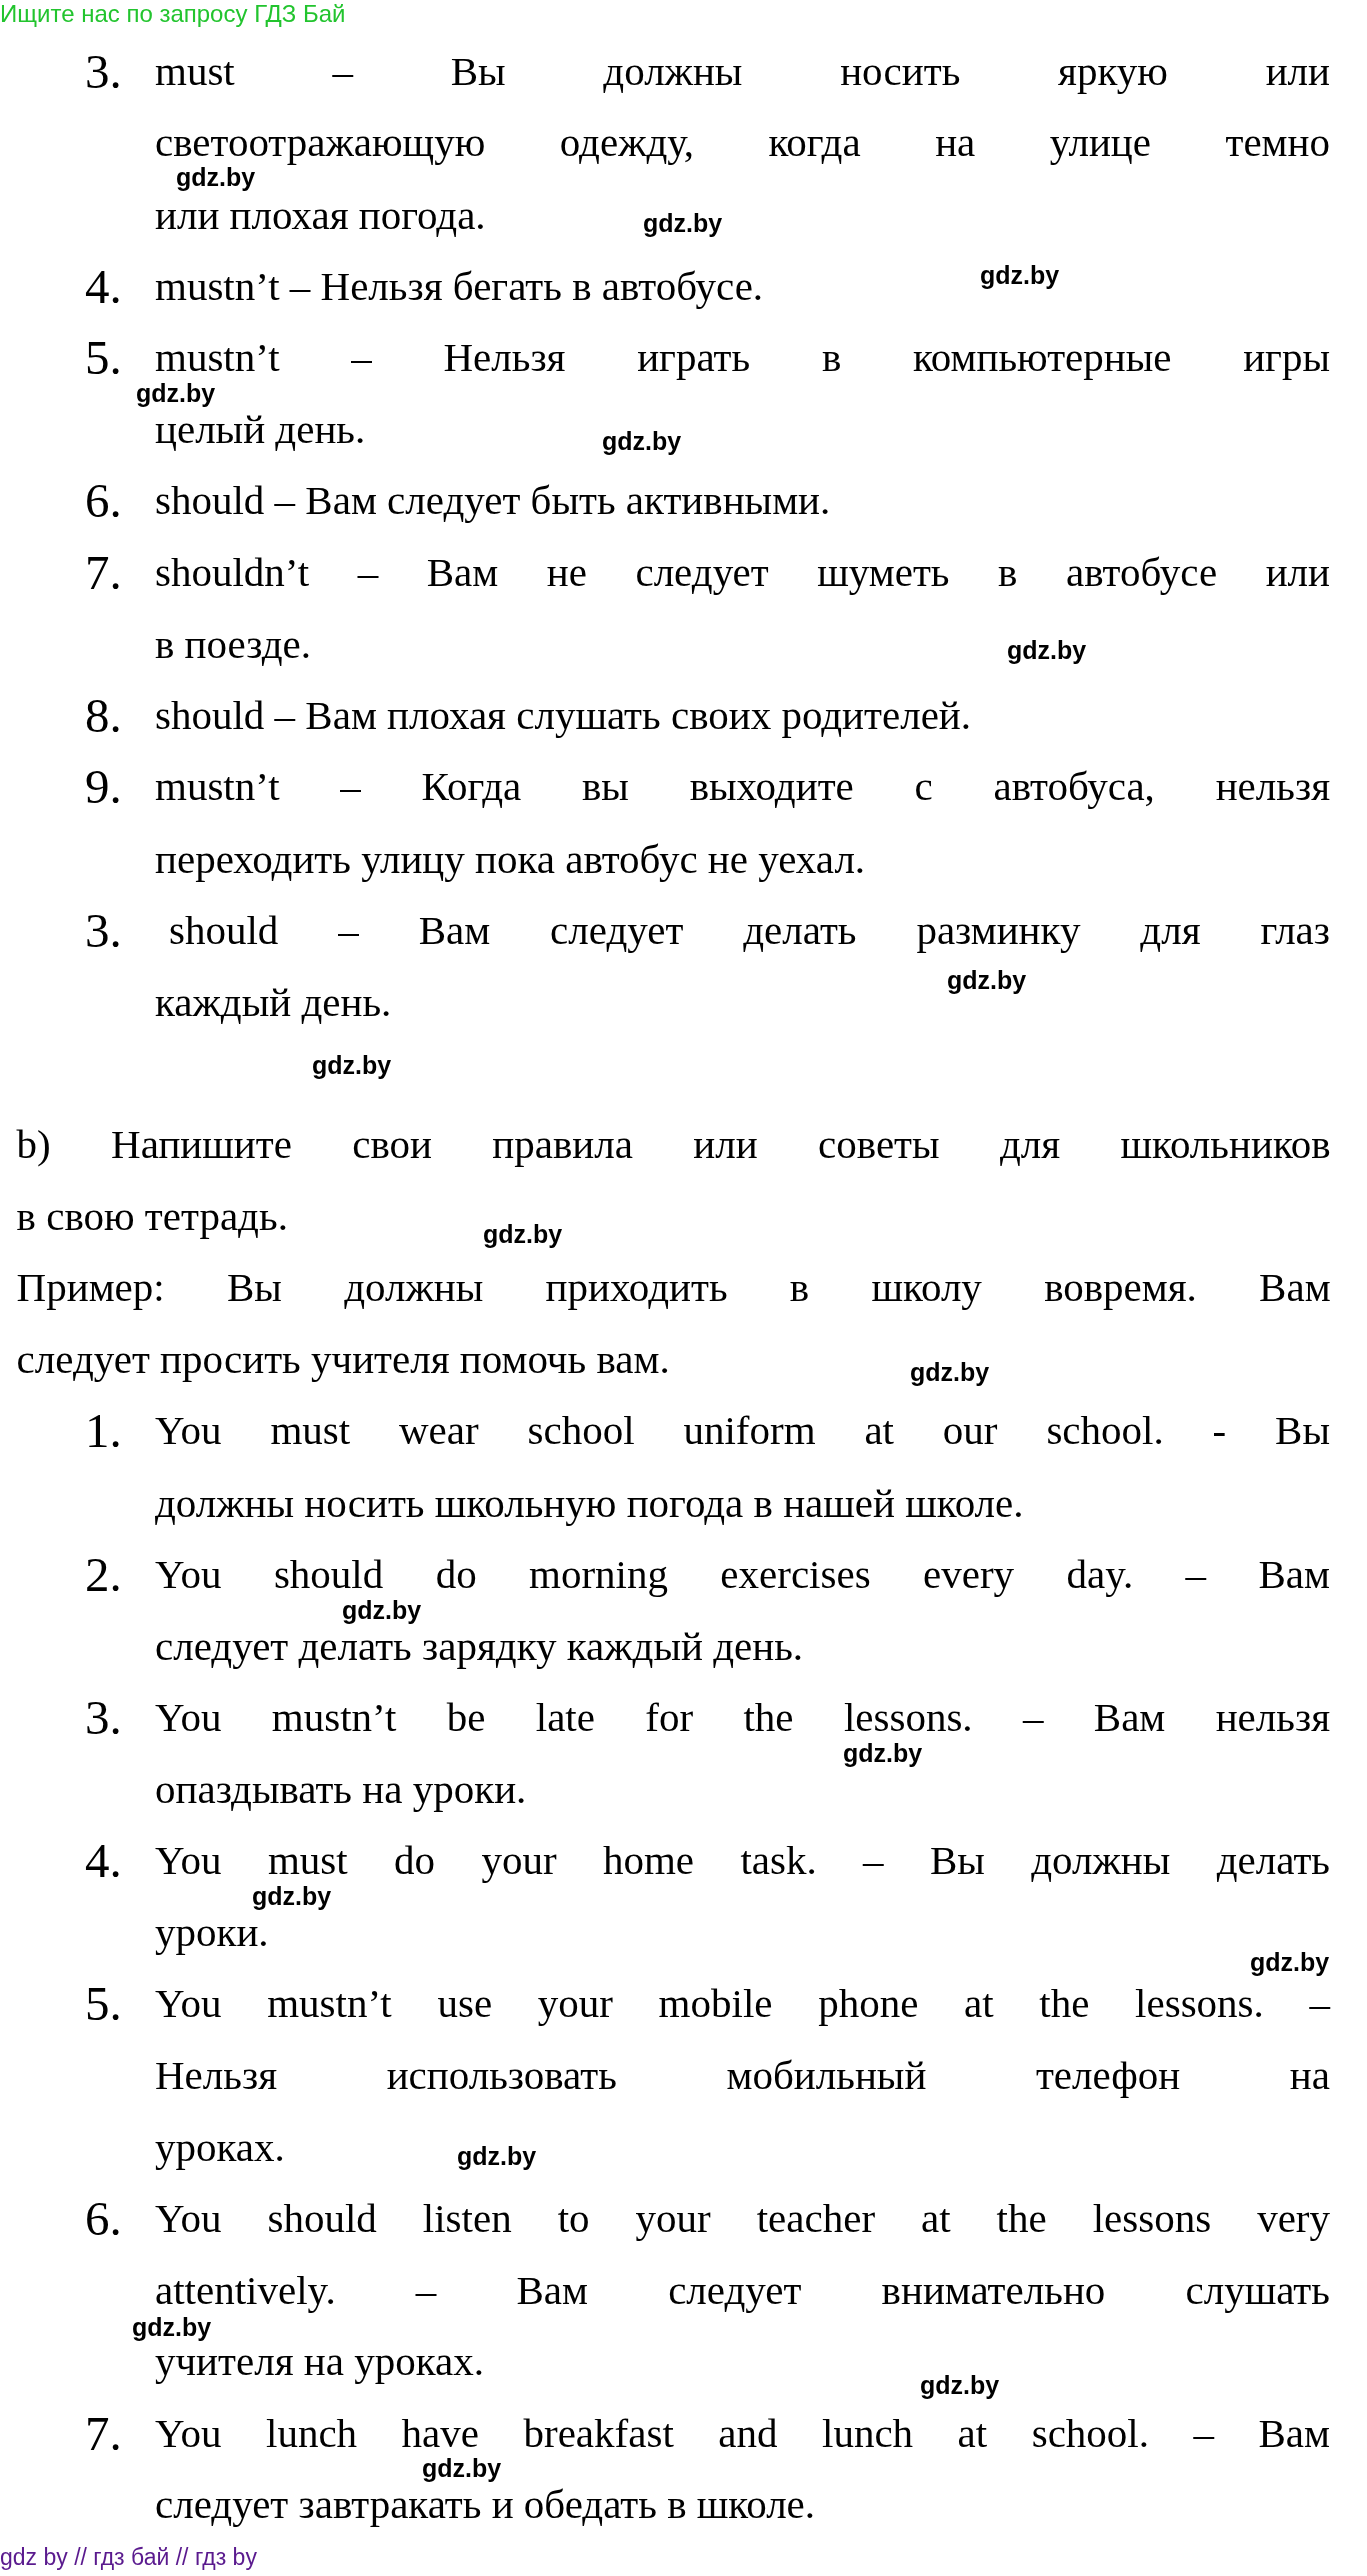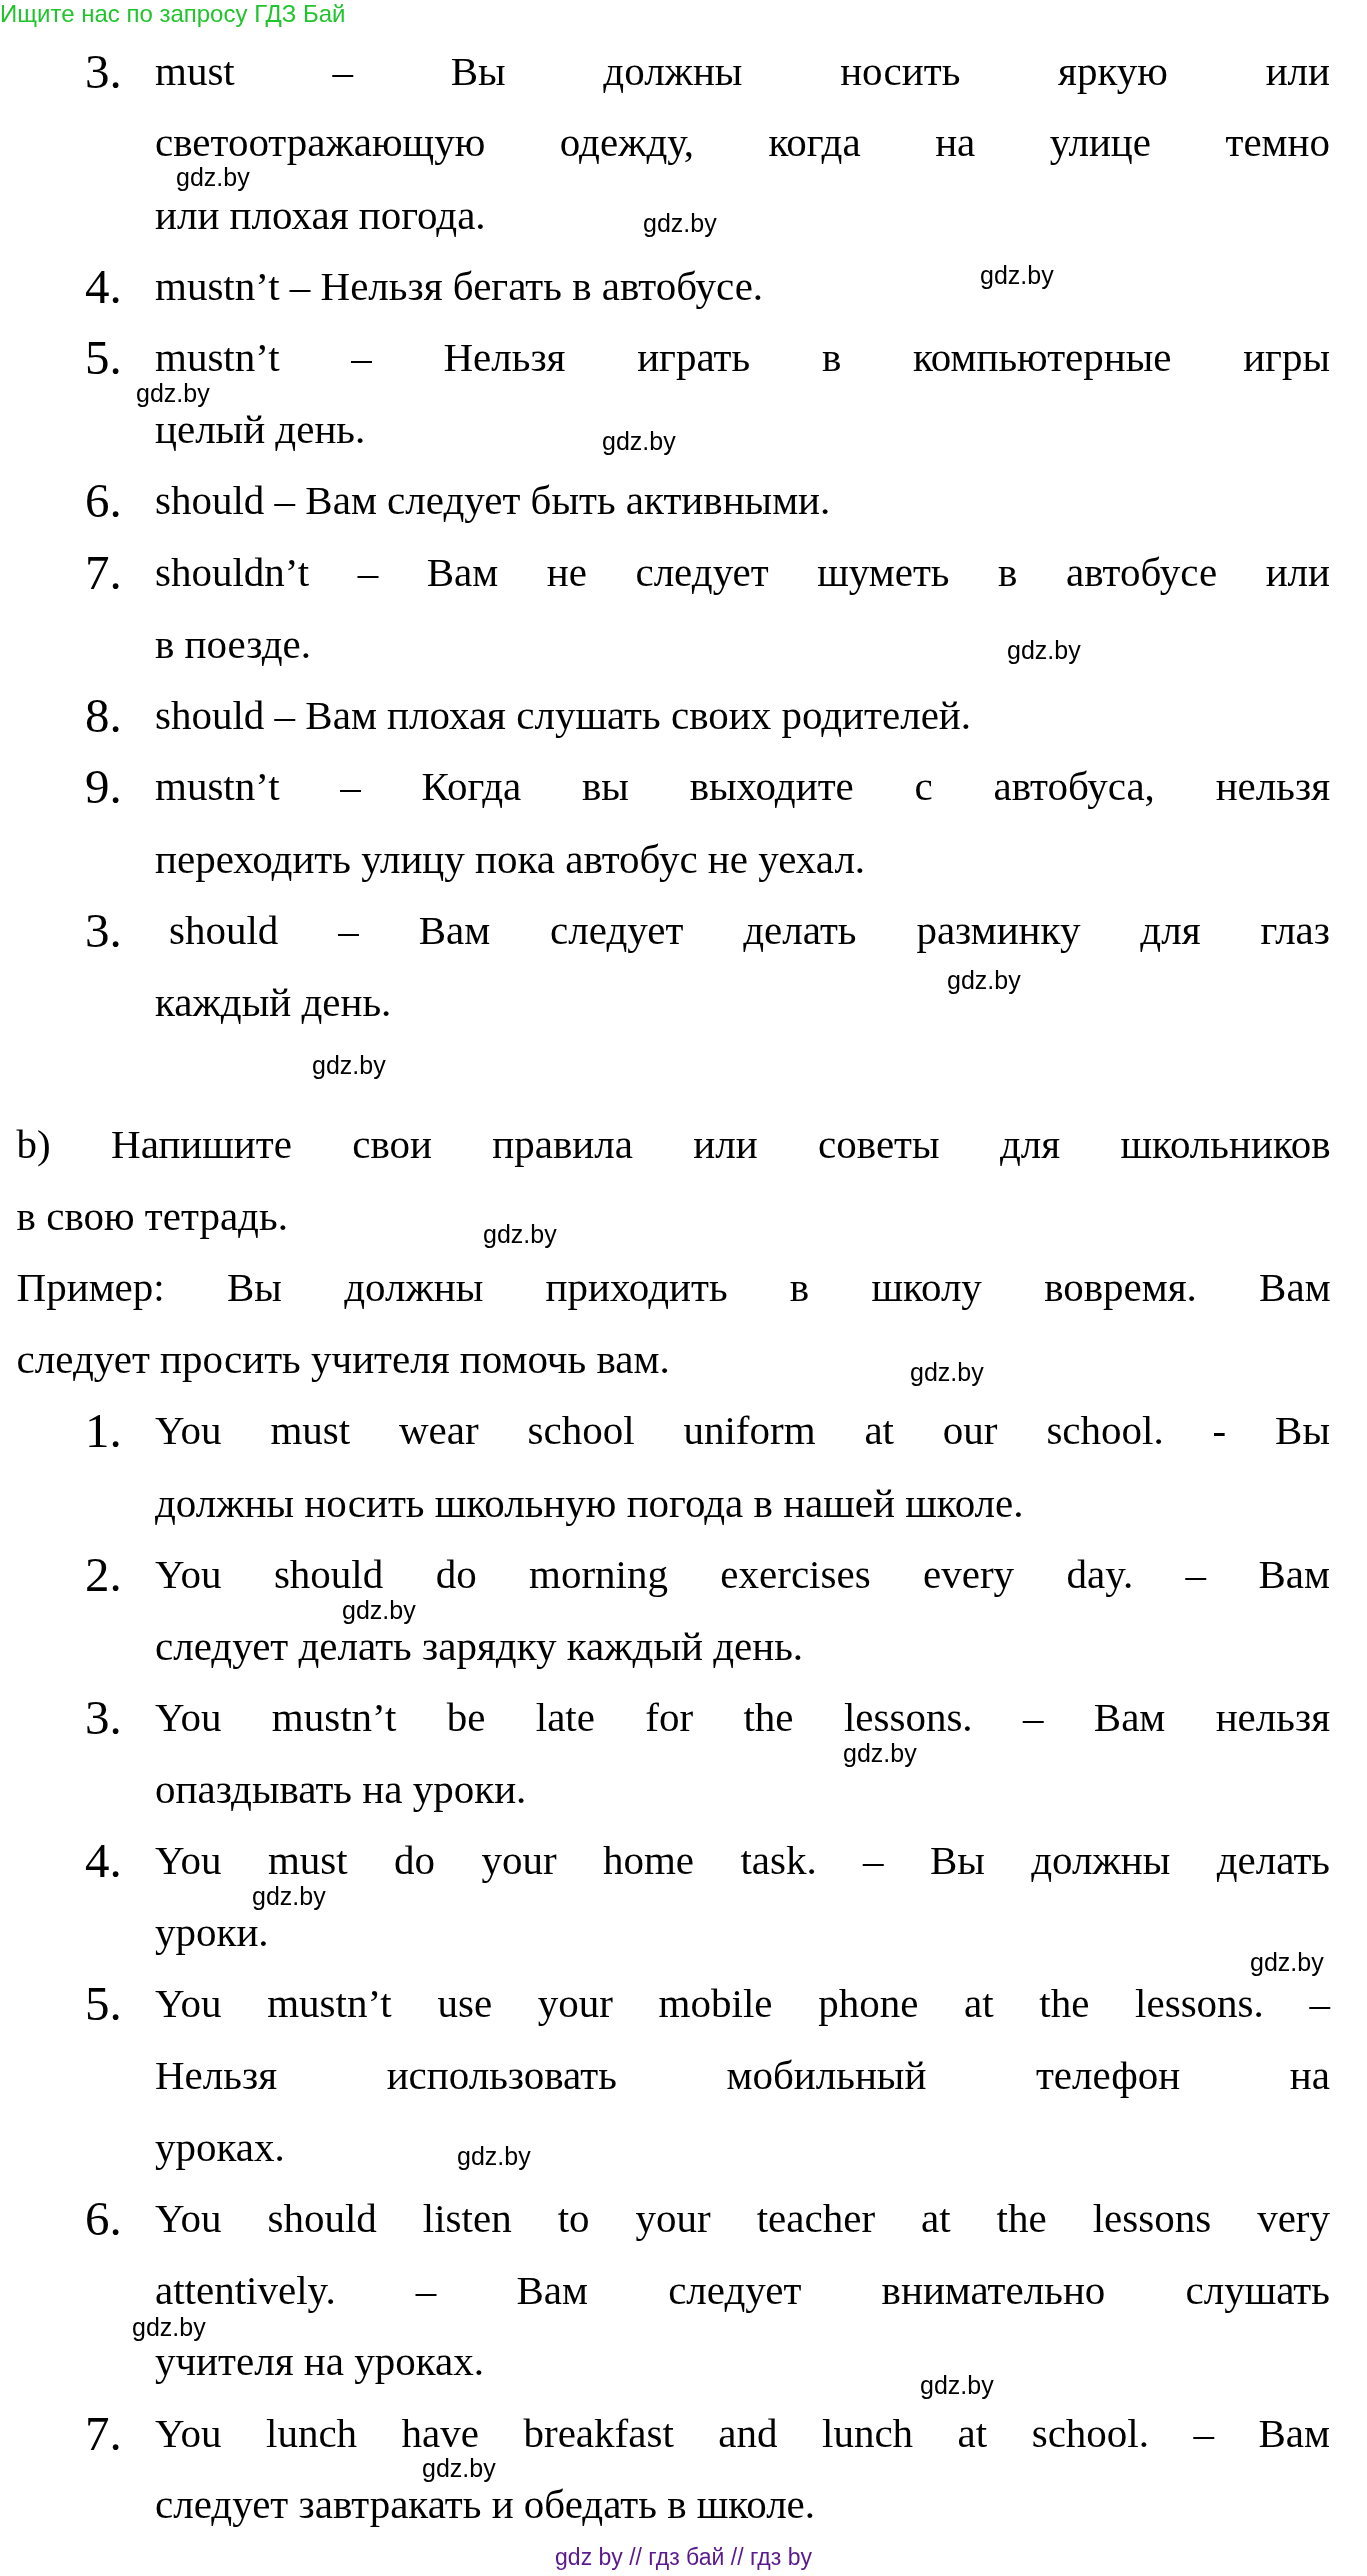--- a/index.html
+++ b/index.html
@@ -1,22 +1,22 @@
 <!DOCTYPE html>
 <html style="font-size:15px"><head>
 <meta charset="utf-8">
 <style>
   html, body { margin:0; padding:0; background:#ffffff; }
   body { width:1367px; height:2576px; position:relative; overflow:hidden; font-family:"Liberation Serif", serif; color:#000; }
   .hdr { position:absolute; top:0; left:0; width:1367px; font-family:"Liberation Sans", sans-serif; font-size:24px; line-height:28px; color:#22c42e; }
-  .ftr { position:absolute; top:2543px; left:0; width:1367px; text-align:center; font-family:"Liberation Sans", sans-serif; font-size:23px; line-height:28px; color:#5a1a8e; }
+  .ftr { position:absolute; top:2543px; left:0; width:1367px; text-align:left; font-family:"Liberation Sans", sans-serif; font-size:23px; line-height:28px; color:#5a1a8e; }
   .ln { position:absolute; font-size:41px; line-height:55px; white-space:nowrap; }
   .j { text-align:justify; text-align-last:justify; white-space:normal; }
   .num { position:absolute; font-size:49px; line-height:55px; }
-  .wm { position:absolute; font-family:"Liberation Sans", sans-serif; font-size:25px; line-height:28px; color:#000; }
+  .wm { position:absolute; font-family:"Liberation Sans", sans-serif; font-size:25px; line-height:28px; color:#000;font-weight:bold; }
 </style>
 </head>
 <body>
 
 <div class="hdr">Ищите нас по запросу ГДЗ Бай</div>
 
 <div>
   <div class="num" style="top:44px;left:85px">3.</div>
   <div class="ln j" style="top:44px;left:155px;width:1175px">must – Вы должны носить яркую или</div>
   <div class="ln j" style="top:115px;left:155px;width:1175px">светоотражающую одежду, когда на улице темно</div>

